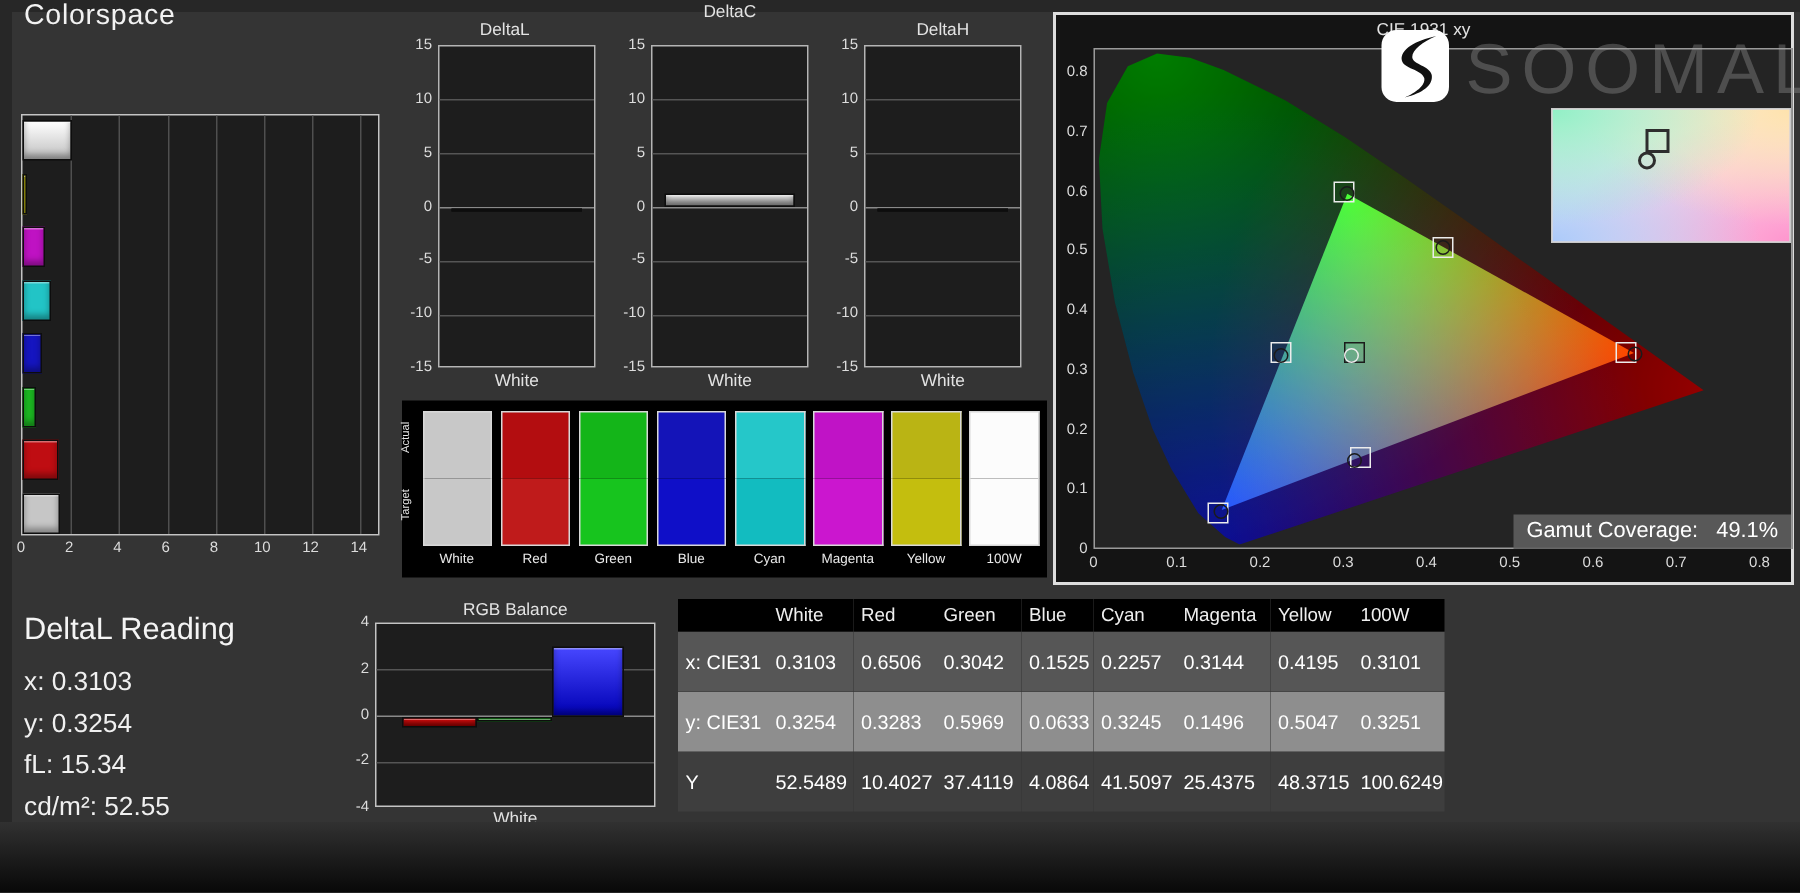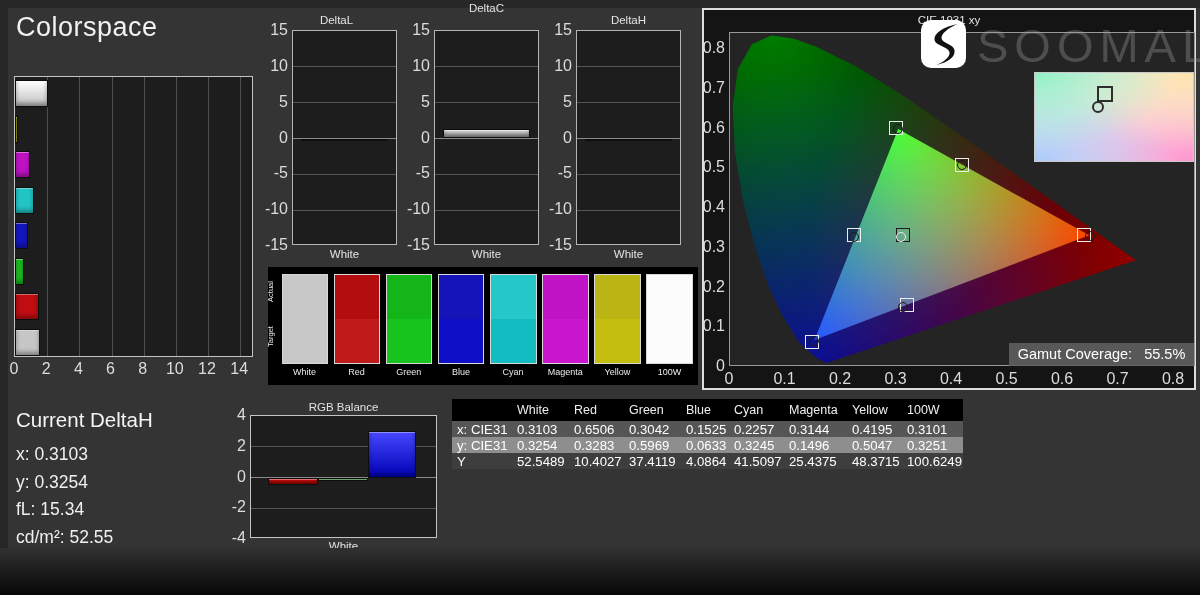--- a/index.html
+++ b/index.html
@@ -1,26 +1,26 @@
 <!DOCTYPE html>
 <html><head>
 <meta charset="utf-8">
 <style>
   html,body{margin:0;padding:0;background:#222;}
   #screen{position:relative;width:1200px;height:595px;background:#343434;overflow:hidden;
     font-family:"Liberation Sans",sans-serif;-webkit-font-smoothing:antialiased;}
   .abs{position:absolute;}
   .ctitle{color:#e3e3e3;font-size:11.5px;text-align:center;}
-  .tick{color:#dcdcdc;font-size:16px;white-space:nowrap;}
+  .tick{color:#dcdcdc;font-size:10px;white-space:nowrap;}
   .plot{position:absolute;background:#1d1d1d;border:1px solid #c4c4c4;box-sizing:border-box;}
   .gridv{position:absolute;top:0;bottom:0;width:1px;background:#4f4f4f;}
   .gridh{position:absolute;left:0;right:0;height:1px;background:#555;}
   .bar{position:absolute;box-sizing:border-box;border:1px solid #0d0d0d;
     box-shadow:inset 0 1px 0 rgba(255,255,255,.4), inset 0 -3px 4px rgba(0,0,0,.35);}
-  #page-title{left:16px;top:12px;color:#f2f2f2;font-size:27px;letter-spacing:.5px;}
+  #page-title{left:16px;top:0;color:#f2f2f2;font-size:19px;letter-spacing:.5px;}
   
   #cie-panel{left:702px;top:8px;width:494px;height:382px;background:#141414;border:2px solid #dedede;box-sizing:border-box;}
   #cie-plot{left:25px;top:22px;width:466px;height:334px;background:#242424;border:1px solid #9a9a9a;box-sizing:border-box;}
   .cie-square{position:absolute;width:12px;height:12px;border:1.5px solid #ececec;transform:translate(-50%,-50%);}
   .cie-circle{position:absolute;width:8px;height:8px;border:1.5px solid #1b1b1b;border-radius:50%;transform:translate(-50%,-50%);}
   #cie-inset{left:330px;top:62px;width:160px;height:90px;border:1px solid #c9c9c9;box-sizing:border-box;z-index:4;
     background:
       radial-gradient(at 0% 0%, rgba(140,240,195,.95), rgba(140,240,195,0) 62%),
       radial-gradient(at 100% 0%, rgba(255,226,170,.95), rgba(255,226,170,0) 62%),
       radial-gradient(at 0% 100%, rgba(168,200,250,.95), rgba(168,200,250,0) 62%),
@@ -28,21 +28,21 @@
       #f7eef2;}
   #coverage-box{left:305px;top:333px;width:185px;height:23px;background:rgba(96,96,96,.88);
     color:#fff;font-size:14.5px;line-height:23px;text-align:center;z-index:5;}
   #soomal-logo{left:217px;top:10px;width:45px;height:48px;background:#fff;border-radius:10px;z-index:6;}
   #soomal-text{left:273px;top:8px;font-size:47px;letter-spacing:6px;color:rgba(165,165,165,.33);z-index:5;}
   
   #meas-table{position:absolute;left:452px;top:399px;border-collapse:collapse;table-layout:fixed;
     color:#fff;font-size:13.2px;}
   #meas-table td,#meas-table th{padding:0 0 0 5px;text-align:left;font-weight:normal;overflow:hidden;white-space:nowrap;}
   #meas-table thead tr{background:#000;height:22px;color:#efefef;font-size:12.5px;}
-  #meas-table tbody tr{height:16px;}
+  #meas-table tbody tr{height:40px;}
   #meas-table tbody tr:nth-child(1){background:#565656;}
   #meas-table tbody tr:nth-child(2){background:#8e8e8e;}
   #meas-table tbody tr:nth-child(3){background:#3e3e3e;}
   #meas-table tbody tr:nth-child(4){background:#8e8e8e;}
   #meas-table tbody tr:nth-child(5){background:#3e3e3e;}
   
   #cur-title{left:16px;top:408px;color:#f4f4f4;font-size:20.5px;}
   .cur-line{position:absolute;left:16px;color:#f0f0f0;font-size:17.5px;}
   
   #swatch-panel{left:268px;top:267px;width:430px;height:118px;background:#000;}
@@ -215,21 +215,21 @@
         </g>
       </svg>
     </div>
     <div id="cie-inset" class="abs">
       <div class="abs" style="left:44%;top:24%;width:12px;height:12px;border:2px solid #2e2e2e;transform:translate(-50%,-50%);"></div>
       <div class="abs" style="left:40%;top:39%;width:8px;height:8px;border:2px solid #2e2e2e;border-radius:50%;transform:translate(-50%,-50%);"></div>
     </div>
     <div id="coverage-box" class="abs">
       <span>Gamut Coverage:</span>
       <span>&nbsp;</span>
-      <span>55.5%</span>
+      <span>49.1%</span>
     </div>
     <div id="soomal-logo" class="abs">
       <svg width="45" height="48" viewBox="0 0 44 48">
         <path fill="#111" d="M36 4 C 22 7 12 13 13 20 C 14 26 26 26 28 32 C 29 37 22 42 15 45 C 27 42 34 37 33 30 C 32 24 20 23 20 18 C 20 13 27 8 36 4 Z"></path>
       </svg>
     </div>
     <div id="soomal-text" class="abs">SOOMAL</div>
   <div class="tick" style="position: absolute; left: 25px; top: 360px; transform: translateX(-50%);">0</div>
       <div class="tick" style="position: absolute; left: 80.5px; top: 360px; transform: translateX(-50%);">0.1</div>
       <div class="tick" style="position: absolute; left: 136px; top: 360px; transform: translateX(-50%);">0.2</div>
@@ -257,21 +257,21 @@
       <div class="abs cie-square" style="left: 108.25px; top: 332.15px;"></div>
       <div class="abs cie-circle" style="left: 109.638px; top: 330.838px;"></div>
       <div class="abs cie-square" style="left: 149.653px; top: 225.342px;"></div>
       <div class="abs cie-circle" style="left: 150.263px; top: 227.011px;"></div>
       <div class="abs cie-square" style="left: 203.1px; top: 294.705px;"></div>
       <div class="abs cie-circle" style="left: 199.492px; top: 296.534px;"></div>
       <div class="abs cie-square" style="left: 257.712px; top: 155.143px;"></div>
       <div class="abs cie-circle" style="left: 257.822px; top: 155.382px;"></div>
     </div>
 
-  <div id="cur-title" class="abs">Current DeltaH</div>
+  <div id="cur-title" class="abs">DeltaL Reading</div>
   <div id="cur-lines">
       <div class="cur-line" style="top: 444px;">x: 0.3103</div>
       <div class="cur-line" style="top: 471.5px;">y: 0.3254</div>
       <div class="cur-line" style="top: 499px;">fL: 15.34</div>
       <div class="cur-line" style="top: 526.5px;">cd/m²: 52.55</div>
     </div>
 
   <div id="rgb-title" class="abs ctitle" style="left:250px;top:401px;width:187px;">RGB Balance</div>
   <div id="rgb-plot" class="plot" style="left:250px;top:415px;width:187px;height:123px;">
       <div class="gridh" style="top: 30.25px; background: rgb(85, 85, 85);"></div>

